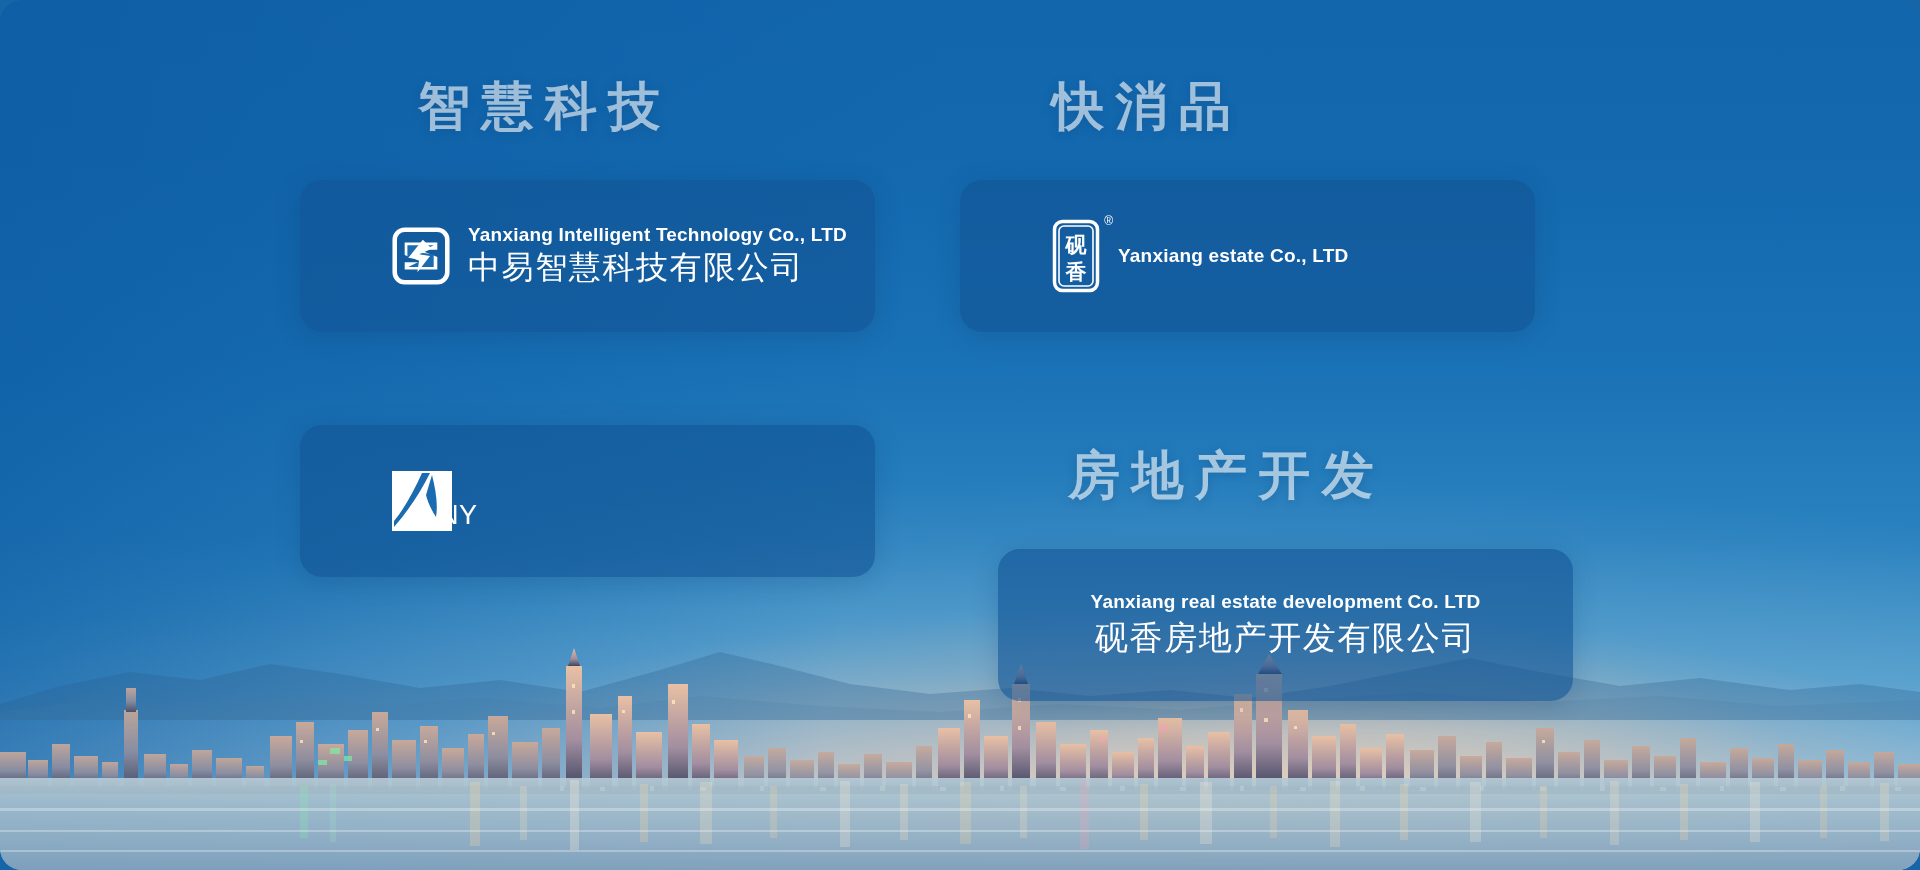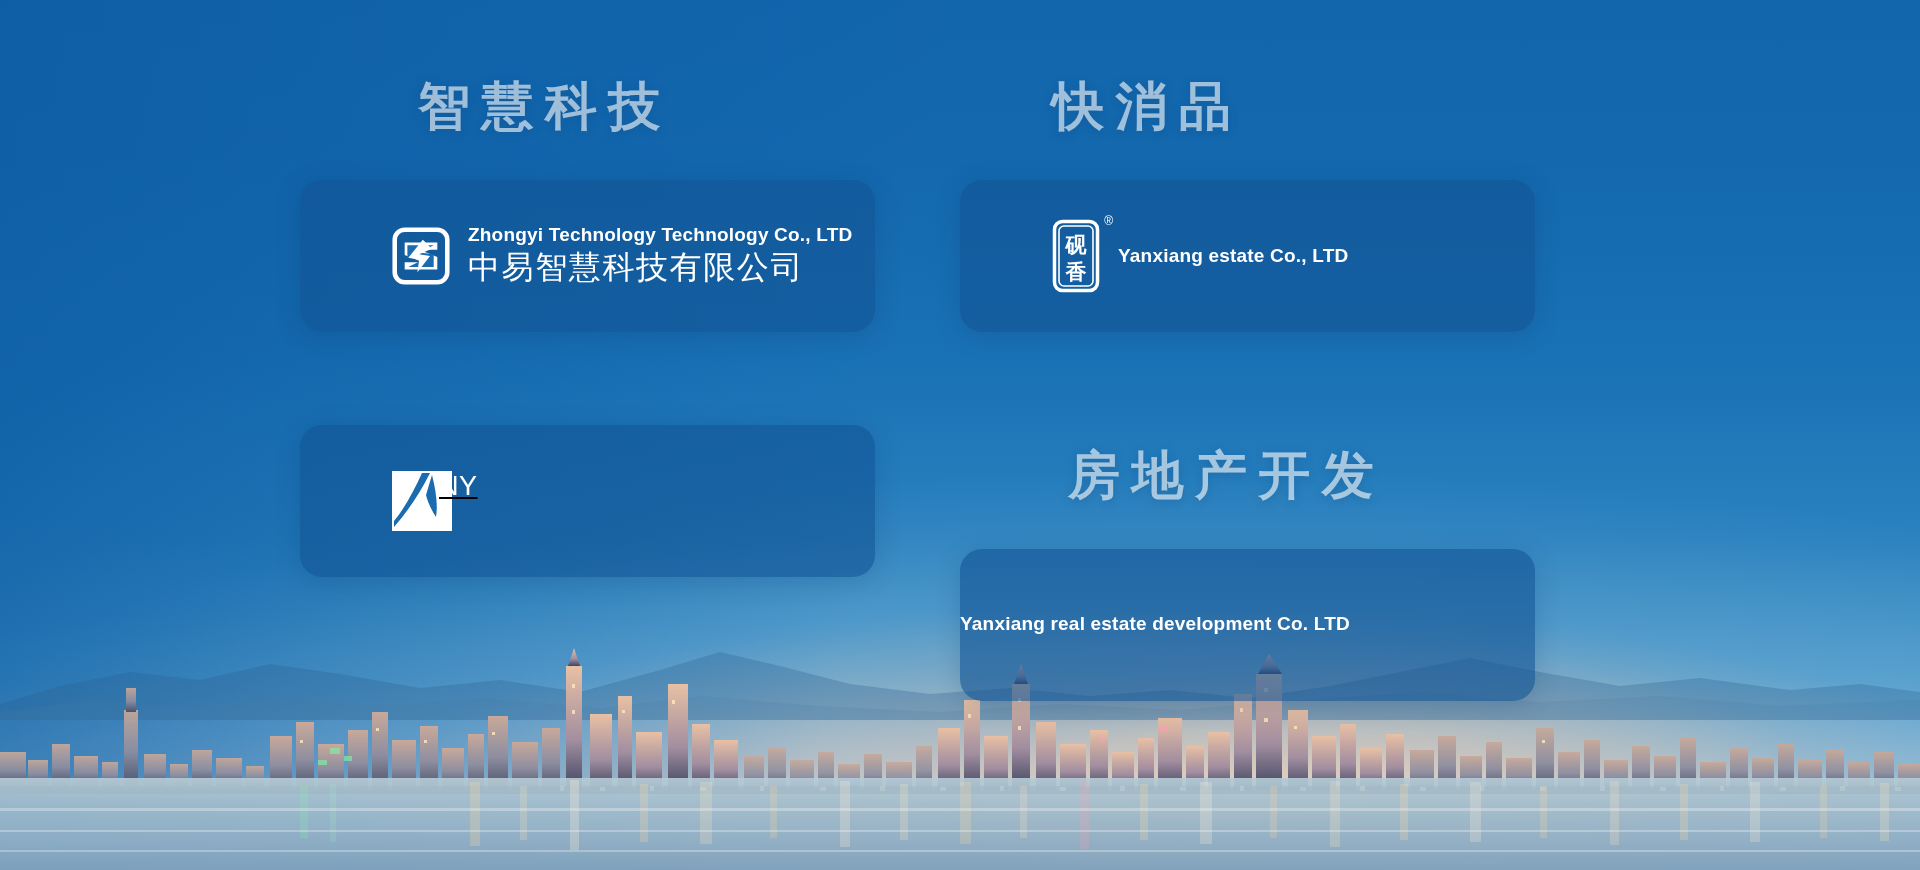--- a/index.html
+++ b/index.html
@@ -1,21 +1,21 @@
 <!DOCTYPE html>
 <html><head>
 <meta charset="utf-8">
 <style>
   html,body{margin:0;padding:0;}
   body{
     width:1920px;height:870px;overflow:hidden;
     font-family:"Liberation Sans","DejaVu Sans",sans-serif;
     background:#1565a8;
   }
-  .stage{position:relative;width:1920px;height:870px;overflow:hidden;}
+  .stage{position:relative;width:1920px;height:870px;overflow:hidden;border-radius:22px;}
 
   
   .sky{
     position:absolute;inset:0;
     background:
       radial-gradient(120% 70% at 62% 96%, rgba(255,214,180,.85) 0%, rgba(255,205,175,.45) 18%, rgba(150,185,215,.18) 38%, rgba(20,98,168,0) 60%),
       radial-gradient(90% 55% at 18% 100%, rgba(180,205,225,.30) 0%, rgba(20,98,168,0) 55%),
       linear-gradient(180deg,#1266ac 0%, #1368ae 18%, #1a72b6 42%, #2a82bf 62%, #4d9ccc 78%, #86b9d8 90%, #b9d2de 100%);
   }
   .sky-left{
@@ -72,21 +72,21 @@
 
   .card{
     width:575px;height:152px;
     border-radius:22px;
     background:rgba(17,84,148,.62);
     box-shadow:0 4px 26px rgba(8,52,96,.20);
     display:flex;align-items:center;
     box-sizing:border-box;
   }
   .card.logoed{padding-left:92px;}
-  .card.centered{text-align:center;}
+  .card.centered{justify-content:center;text-align:center;margin-left:38px;}
 
   .logo{flex:0 0 auto;margin-right:18px;display:flex;align-items:center;justify-content:center;}
 
   .names{display:flex;flex-direction:column;justify-content:center;}
   .name-en{
     color:#ffffff;
     font-size:19px;
     font-weight:700;
     letter-spacing:.2px;
     line-height:1.25;
@@ -104,21 +104,21 @@
   .card.centered .name-en{font-size:19px;margin-bottom:2px;}
   .card.centered .name-cn{font-size:33px;}
 
   
   .mark-z{width:58px;height:58px;}
   .mark-seal{width:48px;height:74px;position:relative;}
   .reg{
     position:absolute;right:-13px;top:-4px;
     color:#fff;font-size:12px;line-height:1;
   }
-  .mark-any{display:flex;align-items:flex-start;text-decoration:underline;}
+  .mark-any{display:flex;align-items:flex-end;}
   .mark-any .sq{width:60px;height:60px;}
   .mark-any .ny{
     color:#fff;font-size:27px;font-weight:400;letter-spacing:.5px;
     margin-left:-13px;
   }
 </style>
 </head>
 <body>
 
 <div class="stage">
@@ -356,21 +356,21 @@
         <div class="card logoed">
           <span class="logo">
             <svg class="mark-z" viewBox="0 0 64 64">
               <rect x="3" y="3" width="58" height="58" rx="11" ry="11" fill="none" stroke="#ffffff" stroke-width="5"></rect>
               <path d="M14 17 L50 17 L50 25 L30 25 L50 33 L50 47 L14 47 L14 39 L34 39 L14 31 Z" fill="#ffffff"></path>
               <path d="M17 20 L46 20 L30 28 L46 30 L46 44 L18 44 L34 36 L17 34 Z" fill="#1a6bb0"></path>
               <path d="M34 14 L44 24 L30 30 L42 32 L28 50 L30 36 L18 34 L34 14 Z" fill="#ffffff"></path>
             </svg>
           </span>
           <span class="names">
-            <span class="name-en">Zhongyi Technology Technology Co., LTD</span>
+            <span class="name-en">Yanxiang Intelligent Technology Co., LTD</span>
             <span class="name-cn">中易智慧科技有限公司</span>
           </span>
         </div>
       </div>
     </div>
 
     <div class="cell c2">
       <div class="inner">
         <h2 class="section-title">快消品</h2>
         <div class="card logoed">
@@ -406,19 +406,20 @@
         </div>
       </div>
     </div>
 
     <div class="cell c4">
       <div class="inner">
         <h2 class="section-title">房地产开发</h2>
         <div class="card centered">
           <span class="names">
             <span class="name-en">Yanxiang real estate development Co. LTD</span>
+            <span class="name-cn">砚香房地产开发有限公司</span>
           </span>
         </div>
       </div>
     </div>
 
   </div>
 </div>
 
 </body></html>

